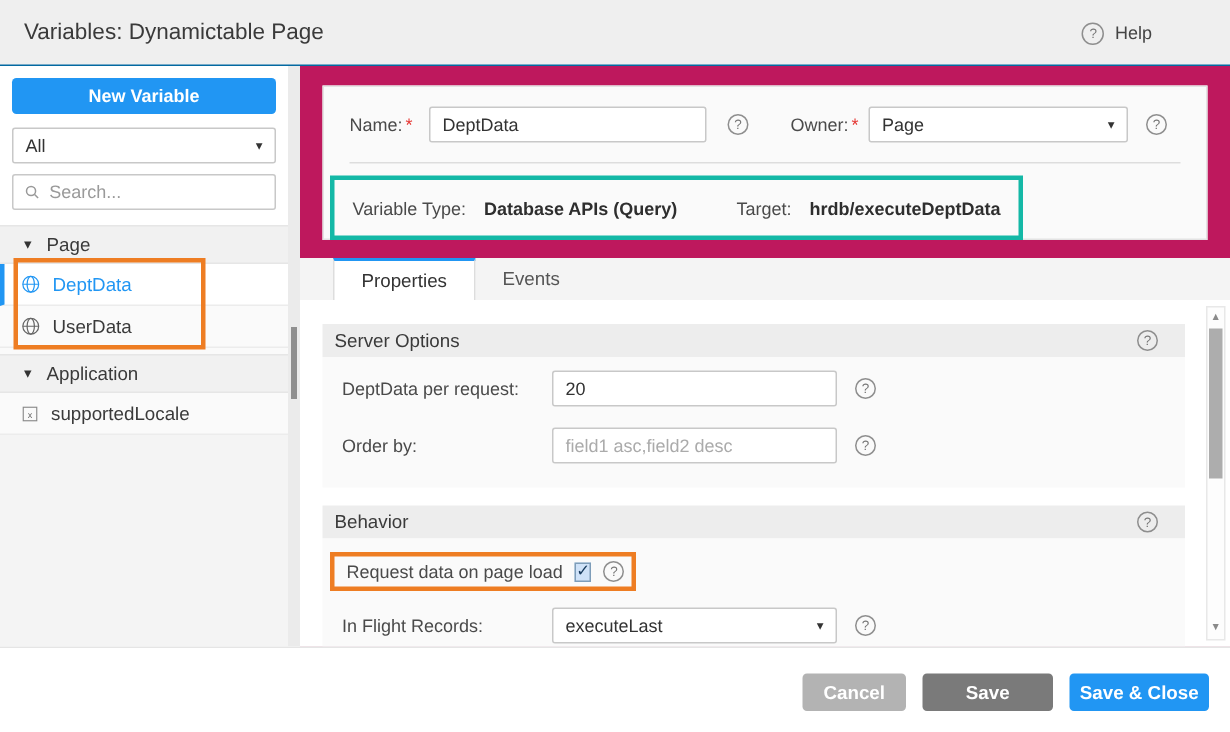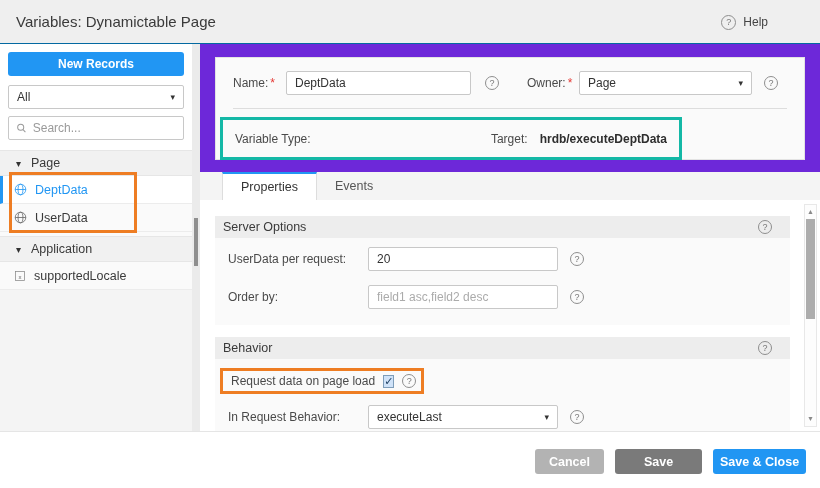--- a/index.html
+++ b/index.html
@@ -38,21 +38,21 @@
   .tree-item { height:28px; background:#fafafa; border-bottom:1px solid #ececec; display:flex; align-items:center;
                padding-left:14px; gap:8px; font-size:12.5px; color:#3a3a3a; cursor:pointer; }
   .tree-item.selected { background:#fff; color:#2196f3; border-left:3px solid #2196f3; padding-left:11px; }
   .tree-gap { height:4px; background:#fafafa; }
   .hl-side { position:absolute; left:9px; top:128px; width:128px; height:61px; border:3px solid #ee7d23; pointer-events:none; }
 
   .side-scroll { position:absolute; left:192px; top:44px; width:8px; height:387px; background:#ebebeb; }
   .side-thumb { position:absolute; left:2px; top:174px; width:4px; height:48px; background:#8f8f8f; }
 
   
-  .main { position:absolute; left:200px; top:44px; width:620px; height:387px; background:#6d28d9; }
+  .main { position:absolute; left:200px; top:44px; width:620px; height:387px; background:#be185d; }
 
   .card { position:absolute; left:15px; top:13px; width:590px; height:103px; background:#fafafa; border:1px solid #e3e3e3; }
   .card-row1 { position:absolute; left:17px; top:13px; right:17px; height:24px; display:flex; align-items:center; }
   .lbl { font-size:12px; color:#4a4a4a; white-space:nowrap; }
   .req { color:#e53935; margin-left:2px; }
   .inp { height:24px; border:1px solid #c8c8c8; border-radius:2px; background:#fff; font-size:12px; color:#333;
          padding:0 8px; outline:none; font-family:inherit; }
   .inp::placeholder { color:#ababab; }
   .w-name { width:53px; }
   .i-name { width:185px; }
@@ -117,21 +117,21 @@
 
   <div class="hdr">
     <div class="hdr-title">Variables: Dynamictable Page</div>
     <div class="hdr-help">
       <span class="q">?</span>
       <span class="txt">Help</span>
     </div>
   </div>
 
   <div class="sidebar">
-    <button class="btn-new">New Records</button>
+    <button class="btn-new">New Variable</button>
 
     <div class="sel side-filter">
       <span>All</span>
       <span class="arrow">▾</span>
     </div>
 
     <div class="side-search">
       <svg width="12" height="12" viewBox="0 0 16 16">
         <circle cx="7" cy="7" r="4.5" fill="none" stroke="#999" stroke-width="1.5"></circle>
         <line x1="10.5" y1="10.5" x2="14" y2="14" stroke="#999" stroke-width="1.5"></line>
@@ -190,20 +190,21 @@
         <span class="lbl w-owner"><span>Owner:</span><span class="req">*</span></span>
         <div class="sel s-owner">
           <span>Page</span>
           <span class="arrow">▾</span>
         </div>
         <span class="q q-owner">?</span>
       </div>
       <div class="card-div"></div>
       <div class="hl-type">
         <span class="lbl">Variable Type:</span>
+        <span class="val">Database APIs (Query)</span>
         <span class="tgt-group">
           <span class="lbl">Target:</span>
           <span class="val">hrdb/executeDeptData</span>
         </span>
       </div>
     </div>
 
     <div class="tabstrip">
       <div class="tab active">
         <span>Properties</span>
@@ -215,21 +216,21 @@
 
     <div class="props">
 
       <div class="section sec-server">
         <div class="sec-hdr">
           <span class="t">Server Options</span>
           <span class="q">?</span>
         </div>
         <div class="sec-body">
           <div class="frow">
-            <span class="lbl">UserData per request:</span>
+            <span class="lbl">DeptData per request:</span>
             <input class="inp" value="20" style="">
             <span class="q">?</span>
           </div>
           <div class="frow">
             <span class="lbl">Order by:</span>
             <input class="inp" placeholder="field1 asc,field2 desc" style="">
             <span class="q">?</span>
           </div>
         </div>
       </div>
@@ -239,21 +240,21 @@
           <span class="t">Behavior</span>
           <span class="q">?</span>
         </div>
         <div class="sec-body">
           <div class="hl-req">
             <span class="lbl">Request data on page load</span>
             <span class="chk">✓</span>
             <span class="q">?</span>
           </div>
           <div class="frow">
-            <span class="lbl">In Request Behavior:</span>
+            <span class="lbl">In Flight Records:</span>
             <div class="sel">
               <span>executeLast</span>
               <span class="arrow">▾</span>
             </div>
             <span class="q">?</span>
           </div>
         </div>
       </div>
 
       <div class="vscroll">

